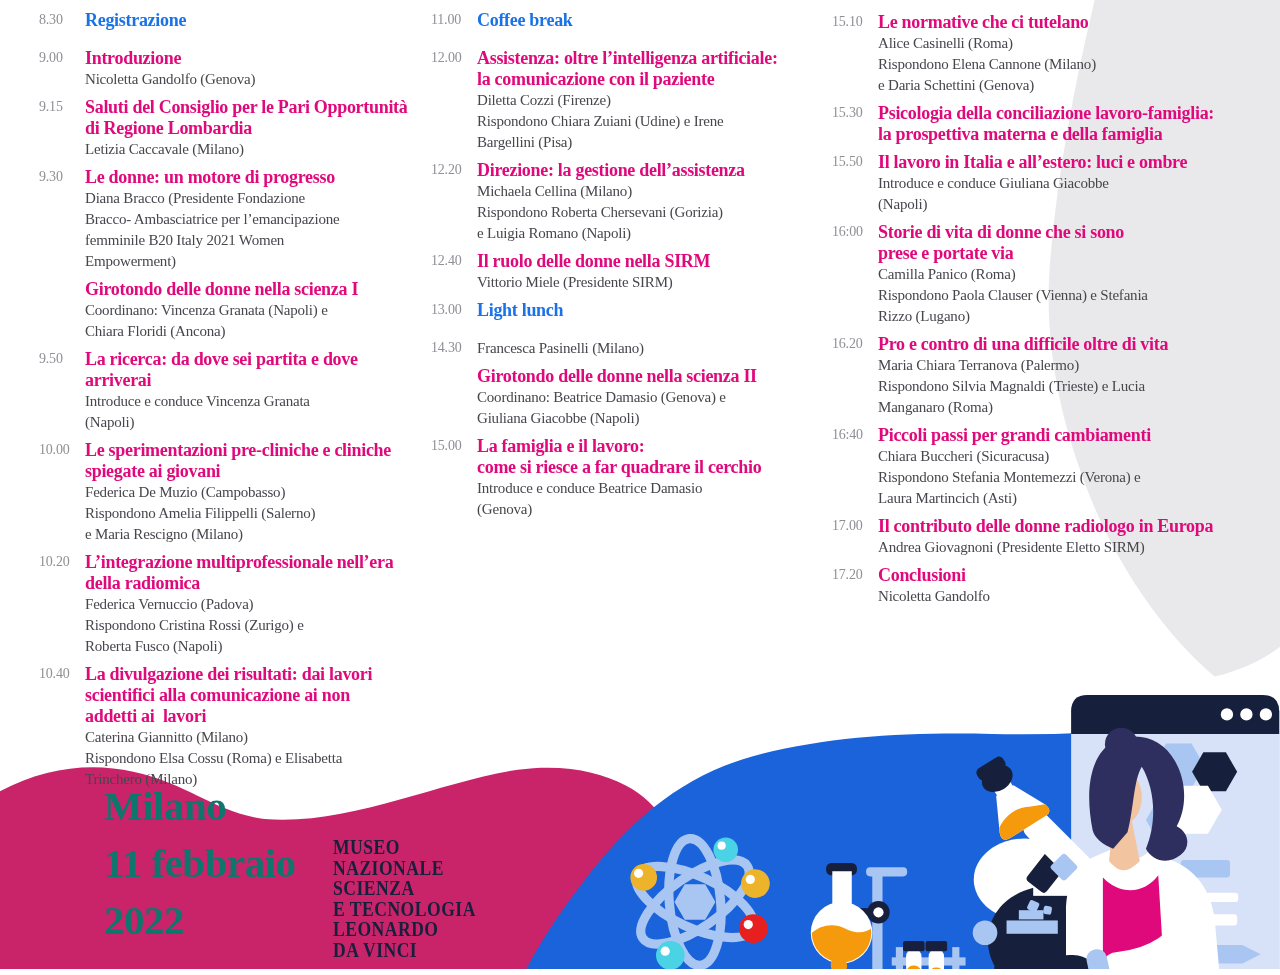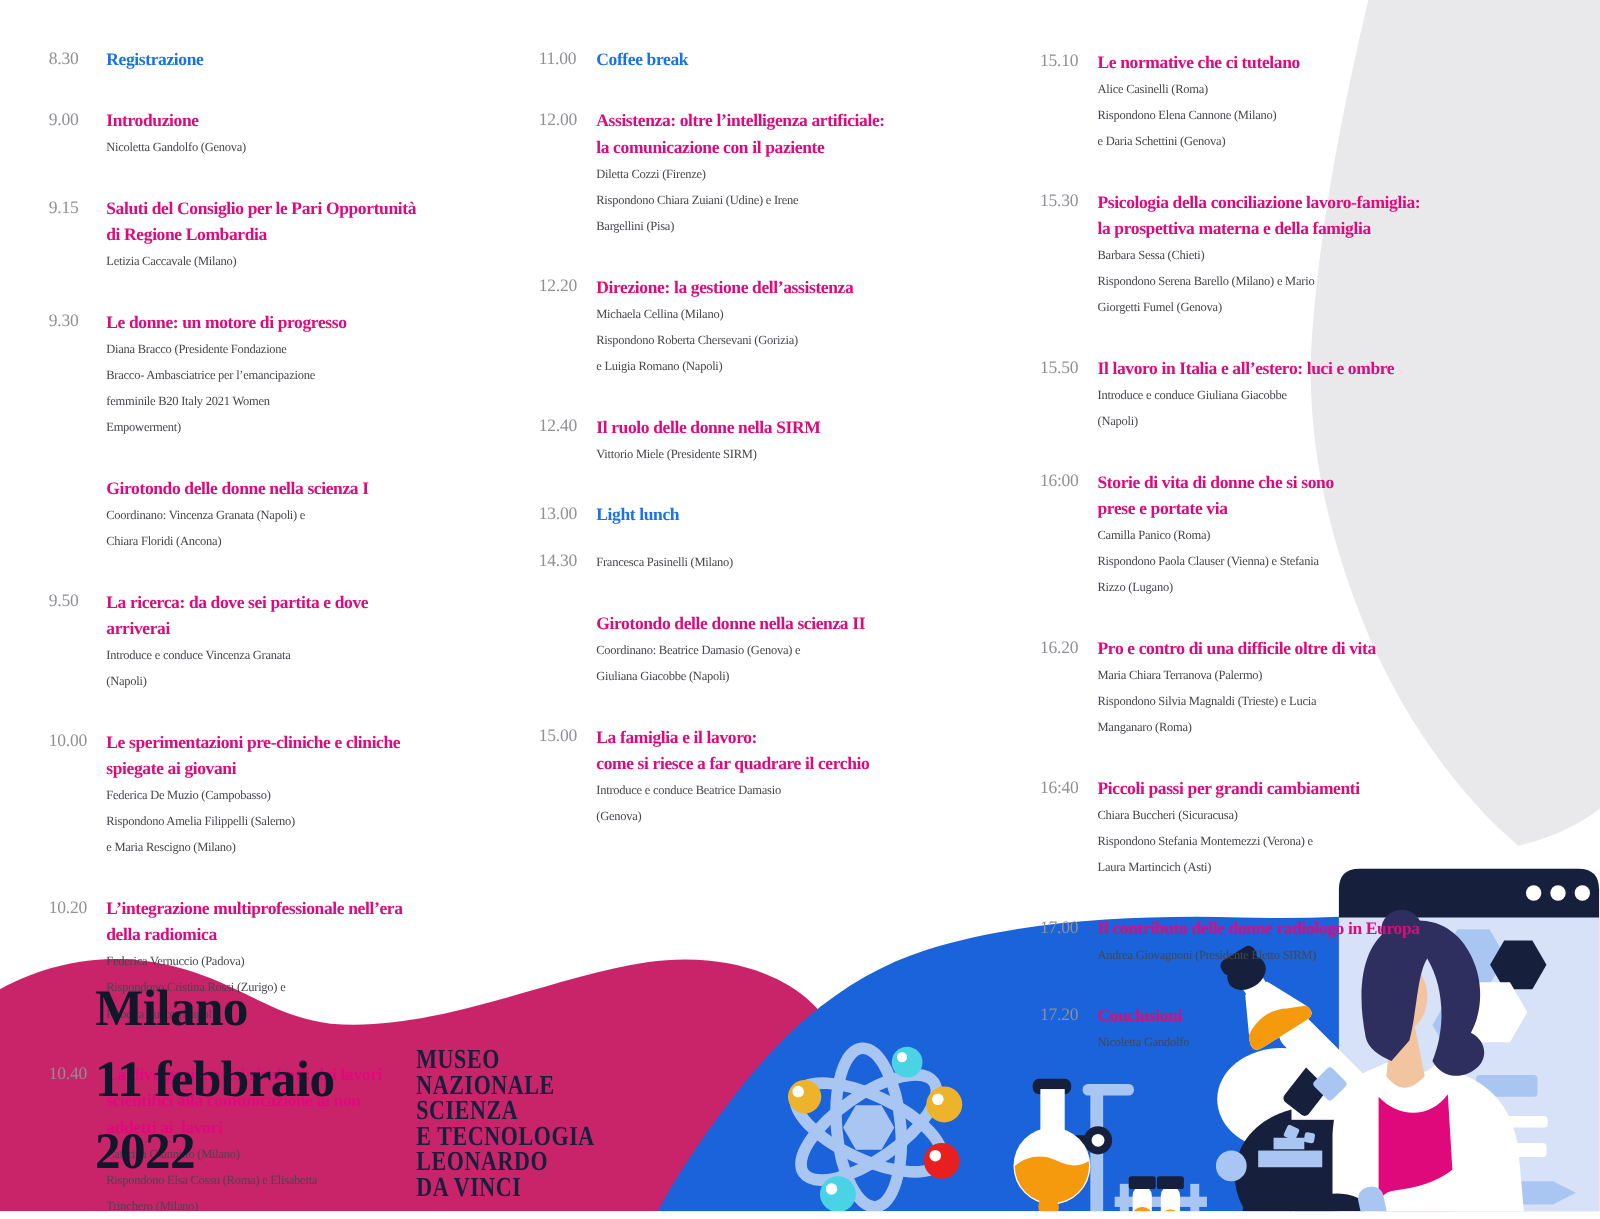--- a/index.html
+++ b/index.html
@@ -6,25 +6,25 @@
   .poster{position:relative;width:1280px;height:969px;background:#fff;overflow:hidden;
           font-family:Liberation Serif, serif;padding-left:32px;}
   .deco{position:absolute;inset:0;z-index:0;}
   .col{position:absolute;top:10px;width:352px;z-index:2;}
   #col1{left:85px;}
   #col2{left:477px;}
   #col3{left:878px;top:12px;}
   .entry{position:relative;margin-bottom:7px;}
   .entry.break{margin-bottom:17px;}
   .time{position:absolute;left:-46px;top:2px;font-size:14px;color:var(--time_gray);letter-spacing:-0.2px;}
-  .title{font-weight:bold;font-size:14px;line-height:21px;white-space:pre;letter-spacing:-0.3px;margin-top:28px;}
+  .title{font-weight:bold;font-size:18px;line-height:21px;white-space:pre;letter-spacing:-0.3px;}
   .title.magenta{color:var(--magenta_title);}
   .title.blue{color:var(--blue_title);}
-  .body{font-size:10px;line-height:21px;white-space:pre;color:var(--body_text);letter-spacing:-0.2px;}
-  .place{position:absolute;left:76px;top:778px;z-index:2;color:#0f172a;font-weight:bold;
+  .body{font-size:15px;line-height:21px;white-space:pre;color:var(--body_text);letter-spacing:-0.2px;}
+  .place{position:absolute;left:104px;top:778px;z-index:2;color:#0f766e;font-weight:bold;
          font-size:41px;line-height:57px;white-space:pre;letter-spacing:-0.5px;}
   .museum{position:absolute;left:333px;top:837px;z-index:2;color:var(--navy);font-weight:bold;
           font-size:22px;line-height:20.5px;white-space:pre;letter-spacing:0.6px;
           transform:scaleX(0.8);transform-origin:left top;}
 </style>
 </head>
 <body>
 
 <div class="poster">
 
@@ -269,23 +269,20 @@
         <span class="time">15.10</span>
         <div class="title magenta">Le normative che ci tutelano</div>
         <div class="body">Alice Casinelli (Roma)
 Rispondono Elena Cannone (Milano)
 e Daria Schettini (Genova)</div>
       </div>
       <div class="entry">
         <span class="time">15.30</span>
         <div class="title magenta">Psicologia della conciliazione lavoro-famiglia:
 la prospettiva materna e della famiglia</div>
-        <div class="body">Barbara Sessa (Chieti)
-Rispondono Serena Barello (Milano) e Mario
-Giorgetti Fumel (Genova)</div>
       </div>
       <div class="entry">
         <span class="time">15.50</span>
         <div class="title magenta">Il lavoro in Italia e all’estero: luci e ombre</div>
         <div class="body">Introduce e conduce Giuliana Giacobbe
 (Napoli)</div>
       </div>
       <div class="entry">
         <span class="time">16:00</span>
         <div class="title magenta">Storie di vita di donne che si sono

